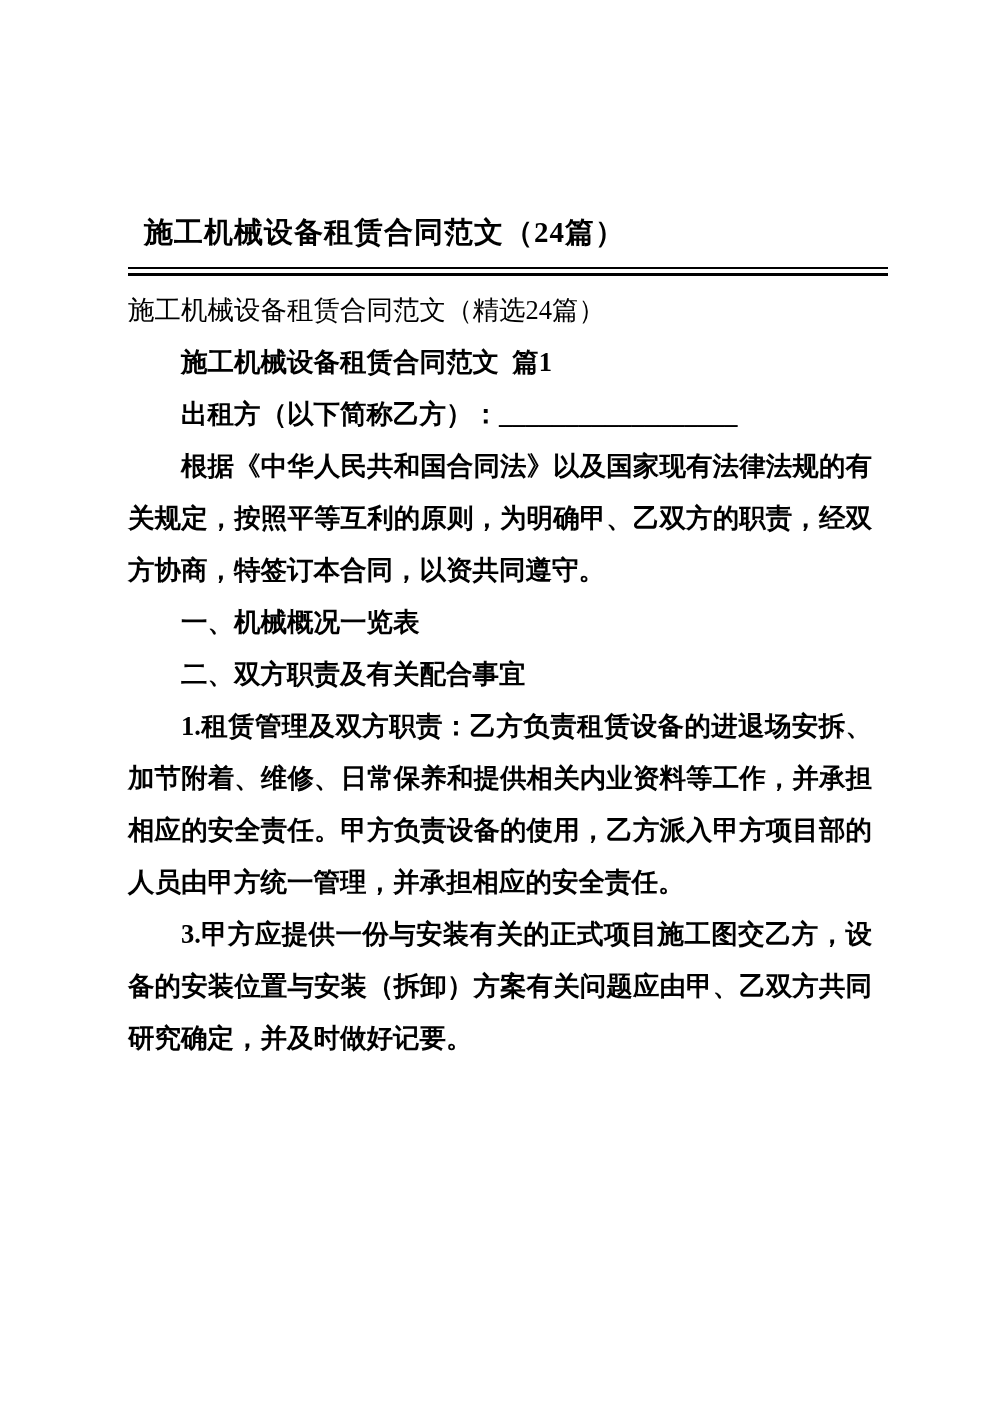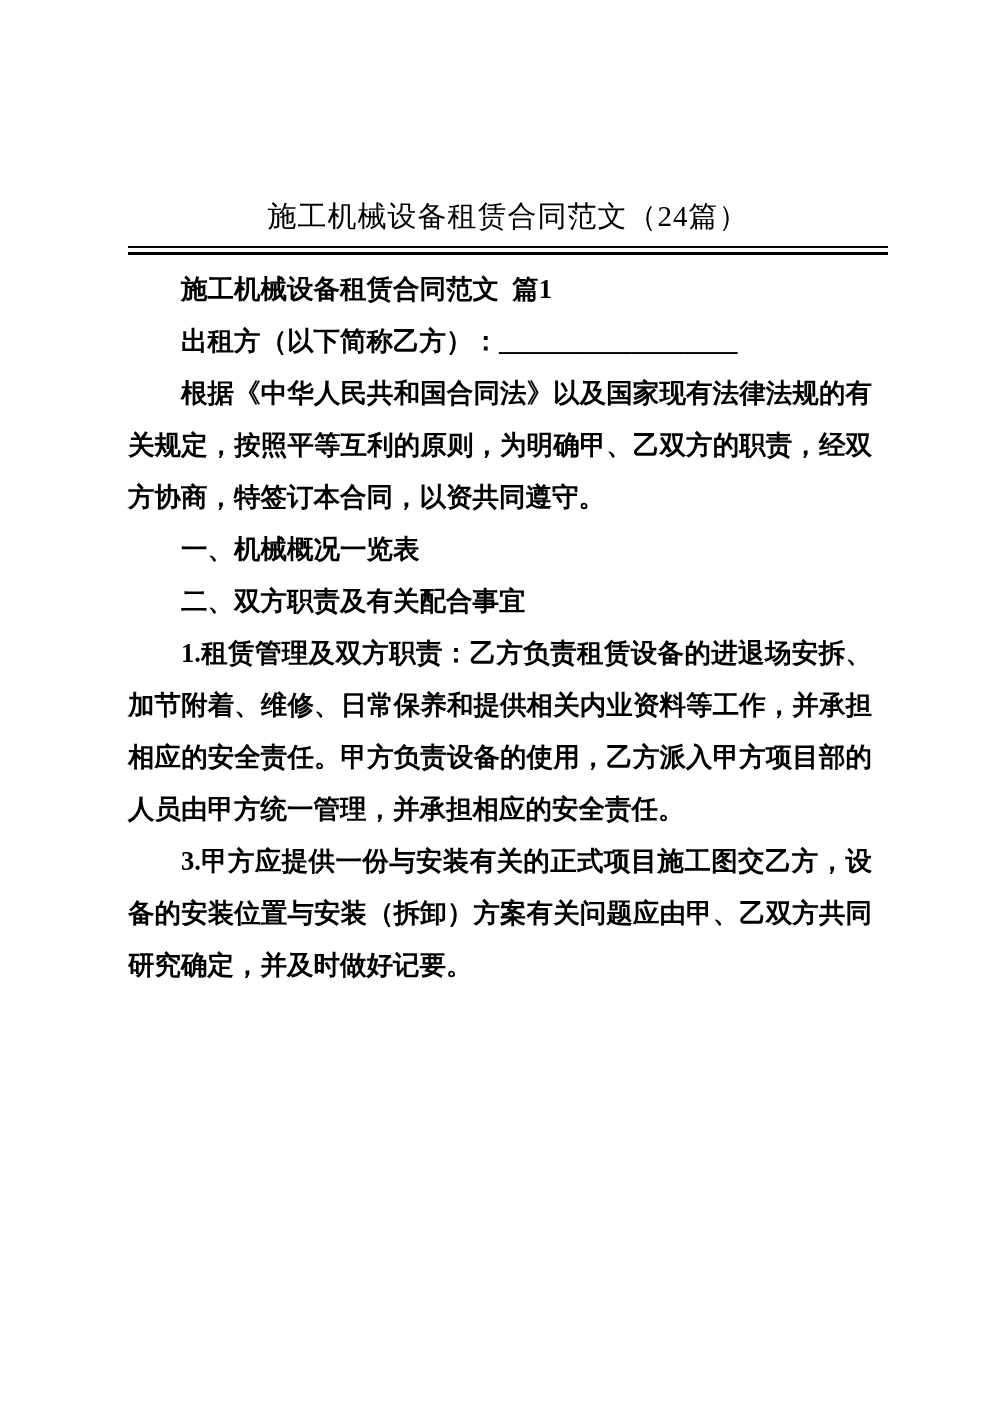--- a/index.html
+++ b/index.html
@@ -11,26 +11,26 @@
     color: #000000;
     font-family: "Liberation Serif", "DejaVu Serif", serif;
     overflow: hidden;
   }
   .page {
     position: relative;
     margin-left: 128px;
     width: 760px;
   }
   .doc-title {
-    margin: 0;
+    margin: 16px;
     padding-top: 197px;
     font-size: 29px;
     line-height: 38px;
-    font-weight: normal;
-    text-align: center;
+    font-weight: bold;
+    text-align: left;
     letter-spacing: 1px;
     white-space: nowrap;
   }
   .title-rule {
     margin-top: 11px;
     height: 9px;
     border-top: 2px solid #000000;
     border-bottom: 3px solid #000000;
   }
   .doc-body {
@@ -50,20 +50,21 @@
     font-weight: bold;
   }
 </style>
 </head>
 <body>
 
 <div class="page">
   <h1 class="doc-title">施工机械设备租赁合同范文（24篇）</h1>
   <div class="title-rule"></div>
   <div class="doc-body">
+      <p class="para">施工机械设备租赁合同范文（精选24篇）</p>
       <p class="para indent">施工机械设备租赁合同范文 篇1</p>
       <p class="para indent">出租方（以下简称乙方）：__________________</p>
       <p class="para indent">根据《中华人民共和国合同法》以及国家现有法律法规的有关规定，按照平等互利的原则，为明确甲、乙双方的职责，经双方协商，特签订本合同，以资共同遵守。</p>
       <p class="para indent">一、机械概况一览表</p>
       <p class="para indent">二、双方职责及有关配合事宜</p>
       <p class="para indent">1.租赁管理及双方职责：乙方负责租赁设备的进退场安拆、加节附着、维修、日常保养和提供相关内业资料等工作，并承担相应的安全责任。甲方负责设备的使用，乙方派入甲方项目部的人员由甲方统一管理，并承担相应的安全责任。</p>
       <p class="para indent">3.甲方应提供一份与安装有关的正式项目施工图交乙方，设备的安装位置与安装（拆卸）方案有关问题应由甲、乙双方共同研究确定，并及时做好记要。</p>
     </div>
 </div>
 

